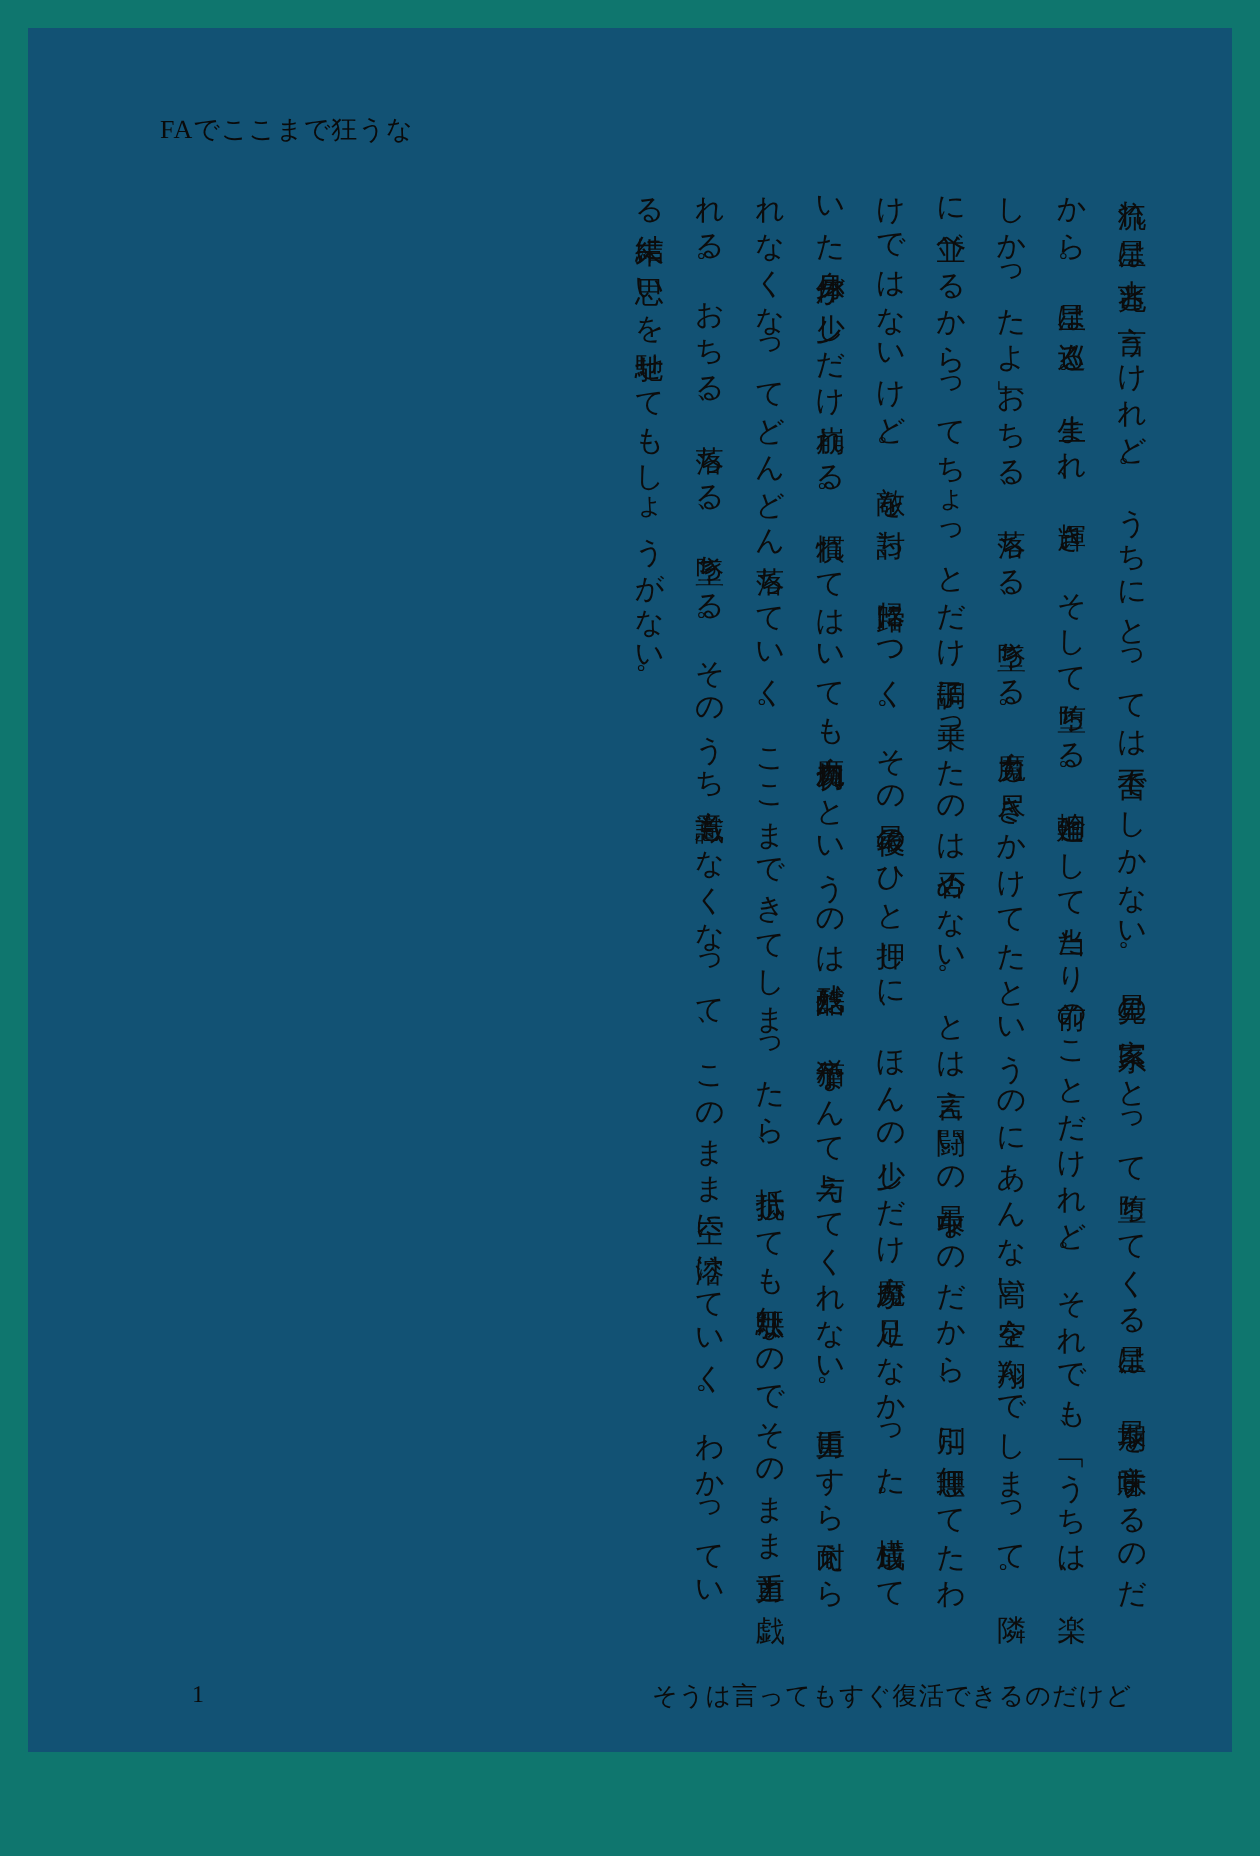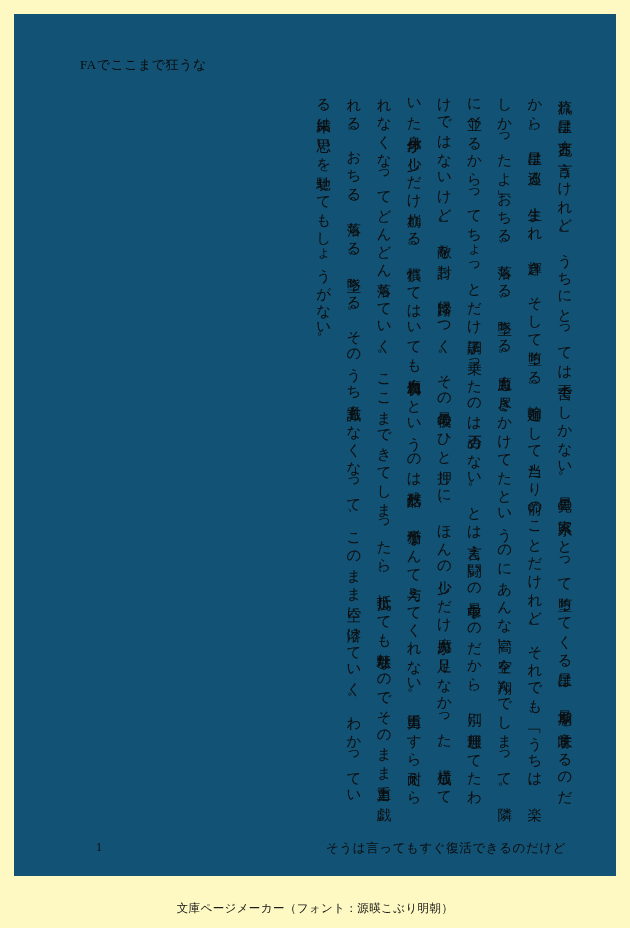--- a/index.html
+++ b/index.html
@@ -9,21 +9,21 @@
   }
   body {
     width: 630px;
     height: 928px;
     font-family: "Liberation Serif", "DejaVu Serif", serif;
   }
   .page {
     position: relative;
     width: 630px;
     height: 928px;
-    background: #fef9c3;
+    background: #0f766e;
     overflow: hidden;
   }
   
   .book-page {
     position: absolute;
     left: 14px;
     top: 14px;
     width: 602px;
     height: 862px;
     background: #125274;
@@ -102,14 +102,13 @@
     <div class="body-text">
       <p>流れ星は吉兆と言うけれど。うちにとっては不吉でしかない。星見の家系にとって堕ちてくる星は、最期を意味するのだから。星は巡る。生まれ、輝き、そして堕ちる。輪廻として当たり前のことだけれど。それでも、「うちは、楽しかったよ」おちる、落ちる、墜ちる。魔力も尽きかけてたというのにあんな高い空を翔んでしまって。隣に並べるからってちょっとだけ調子に乗ったのは否めない。とは言え闘いの最中なのだから、別に無理してたわけではないけど。敵を討ち、帰路につく。その最後のひと押しに、ほんの少しだけ魔力が足りなかった。構成していた身体が少しだけ崩れる。慣れてはいても魔力切れというのは残酷だ。猶予なんて与えてくれない。重力にすら耐えられなくなってどんどん落ちていく。ここまできてしまったら、抵抗しても無駄なのでそのまま重力と戯れる。おちる、落ちる、墜ちる。そのうち意識もなくなって、このまま空に溶けていく。わかっている結末に思いを馳せてもしょうがない。</p>
     </div>
 
     <div class="page-number">1</div>
 
     <div class="footer-note">そうは言ってもすぐ復活できるのだけど</div>
 
   </div>
 
-  <div class="caption">文庫ページメーカー（フォント：源暎こぶり明朝）</div>
 </div>
 
 </body></html>

